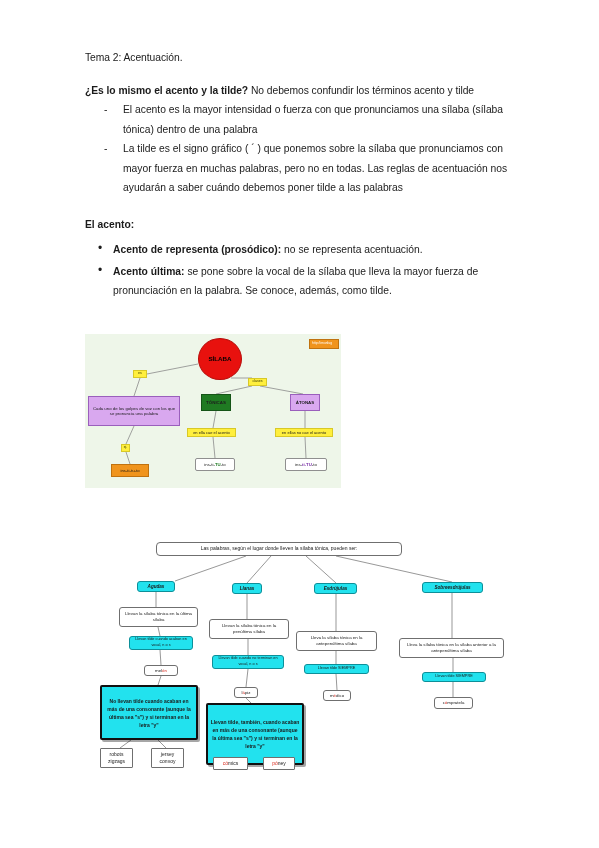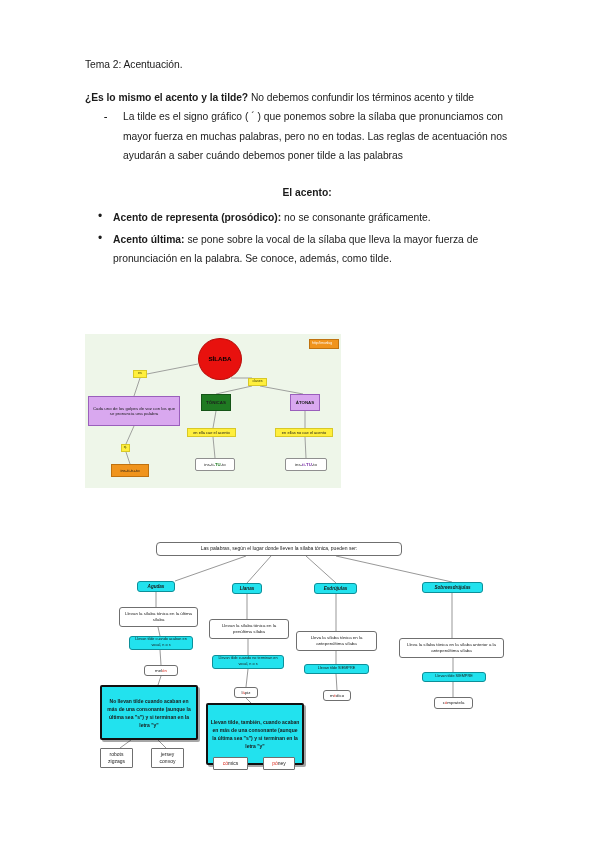--- a/index.html
+++ b/index.html
@@ -10,21 +10,21 @@
     overflow:hidden;
     position:relative;
   }
   .page{
     position:absolute;left:0;top:0;width:599px;height:848px;
     background:#fff;
     padding:0;
   }
   .content{
     position:absolute;
-    left:85px;top:55px;width:444px;
+    left:85px;top:48px;width:444px;
   }
   
   .line{
     font-size:10.3px;
     line-height:19.5px;
     letter-spacing:-0.05px;
     margin:0 0 0 0;
   }
   .p-title{margin-bottom:13px;}
   .p-block{}
@@ -207,28 +207,28 @@
 
 <div class="page">
 
   <div class="content">
 
     <p class="line p-title">Tema 2: Acentuación.</p>
 
     <p class="line p-block"><span class="bold">¿Es lo mismo el acento y la tilde?</span><span> No debemos confundir los términos acento y tilde</span></p>
 
     <ul class="dash-list">
-      <li><span class="dash">-</span></li>
+      <li><span class="dash">-</span><span>El acento es la mayor intensidad o fuerza con que pronunciamos una sílaba (sílaba tónica) dentro de una palabra</span></li>
       <li style="margin-top:0"><span class="dash">-</span><span>La tilde es el signo gráfico ( ´ ) que ponemos sobre la sílaba que pronunciamos con mayor fuerza en muchas palabras, pero no en todas. Las reglas de acentuación nos ayudarán a saber cuándo debemos poner tilde a las palabras</span></li>
     </ul>
 
-    <p class="heading" style="margin:17px 0 6px 0;text-align:center;">El acento:</p>
+    <p class="heading" style="margin:17px 0 6px 0;">El acento:</p>
 
     <ul class="bullet-list">
-      <li><span class="bull">•</span><span class="bold">Acento de representa (prosódico):</span><span> no se consonante gráficamente.</span></li>
+      <li><span class="bull">•</span><span class="bold">Acento de representa (prosódico):</span><span> no se representa acentuación.</span></li>
       <li><span class="bull">•</span><span class="bold">Acento última:</span><span> se pone sobre la vocal de la sílaba que lleva la mayor fuerza de pronunciación en la palabra. Se conoce, además, como tilde.</span></li>
     </ul>
 
   </div>
 
   <div id="diagram1">
     <div class="bg"></div>
 
     <svg class="conn" viewBox="0 0 256 154" preserveAspectRatio="none">
       <line x1="113" y1="30" x2="62" y2="40"></line>

